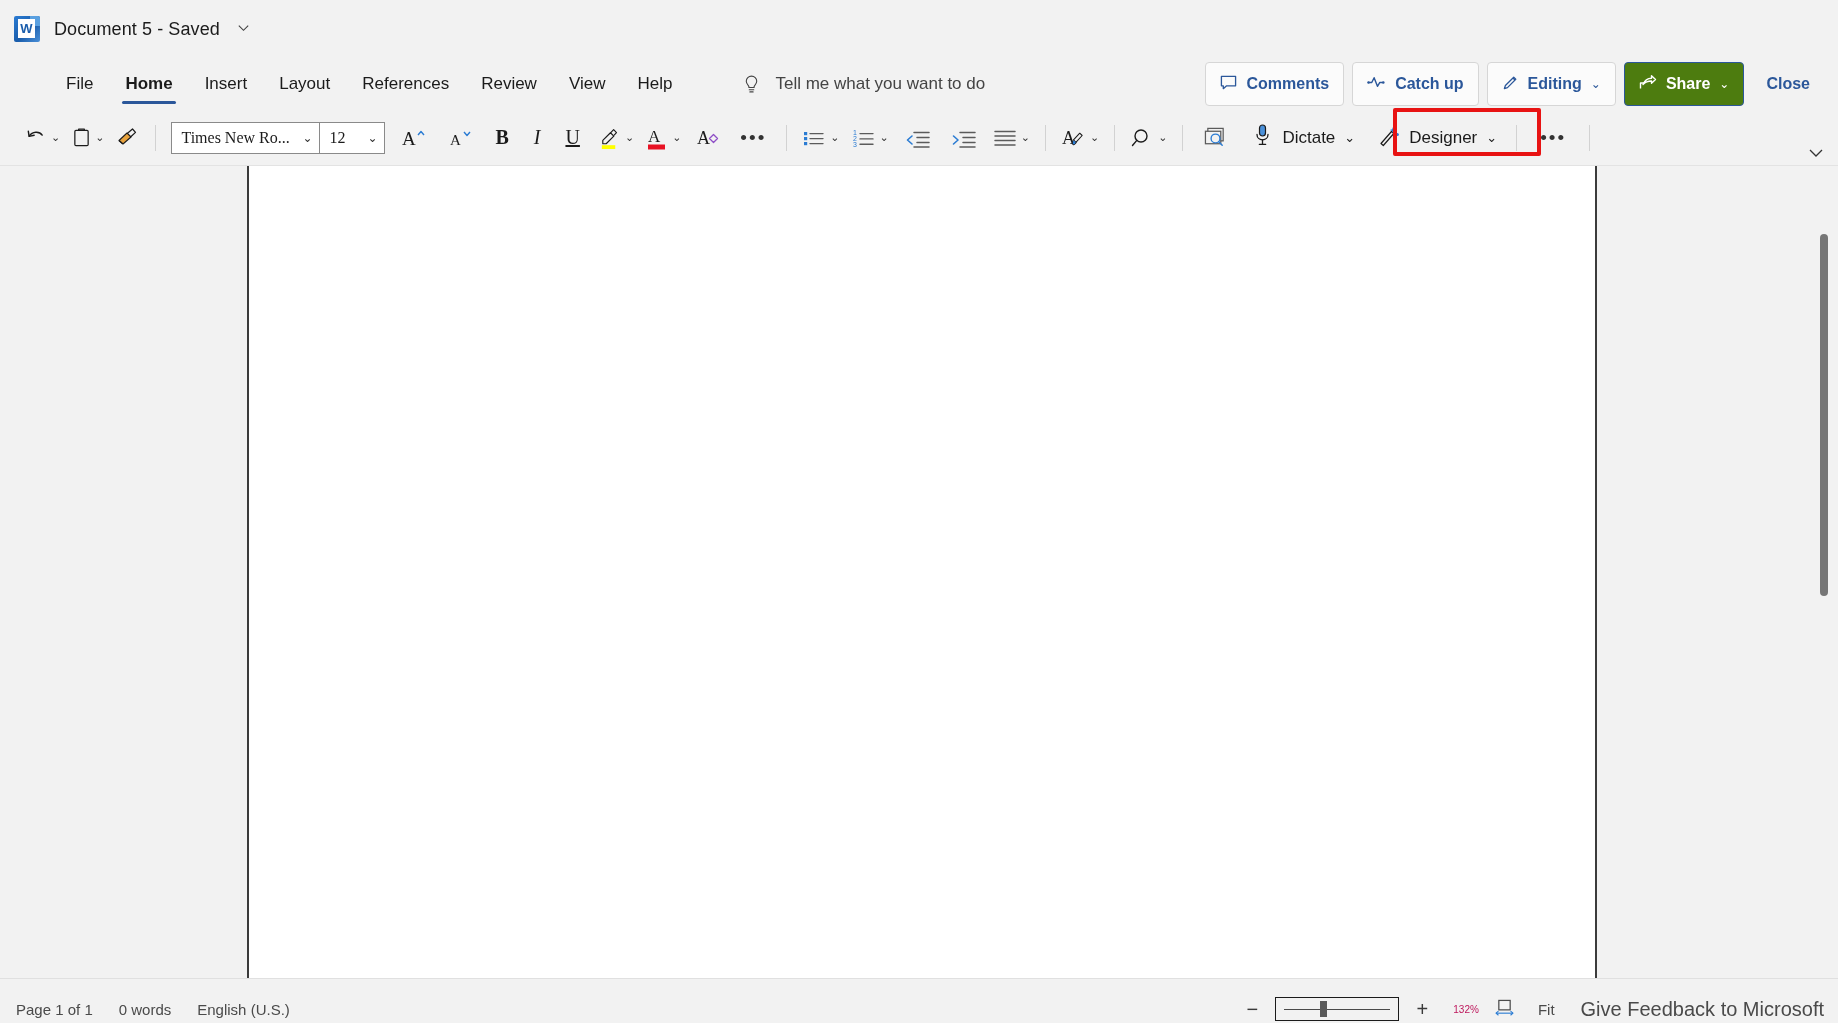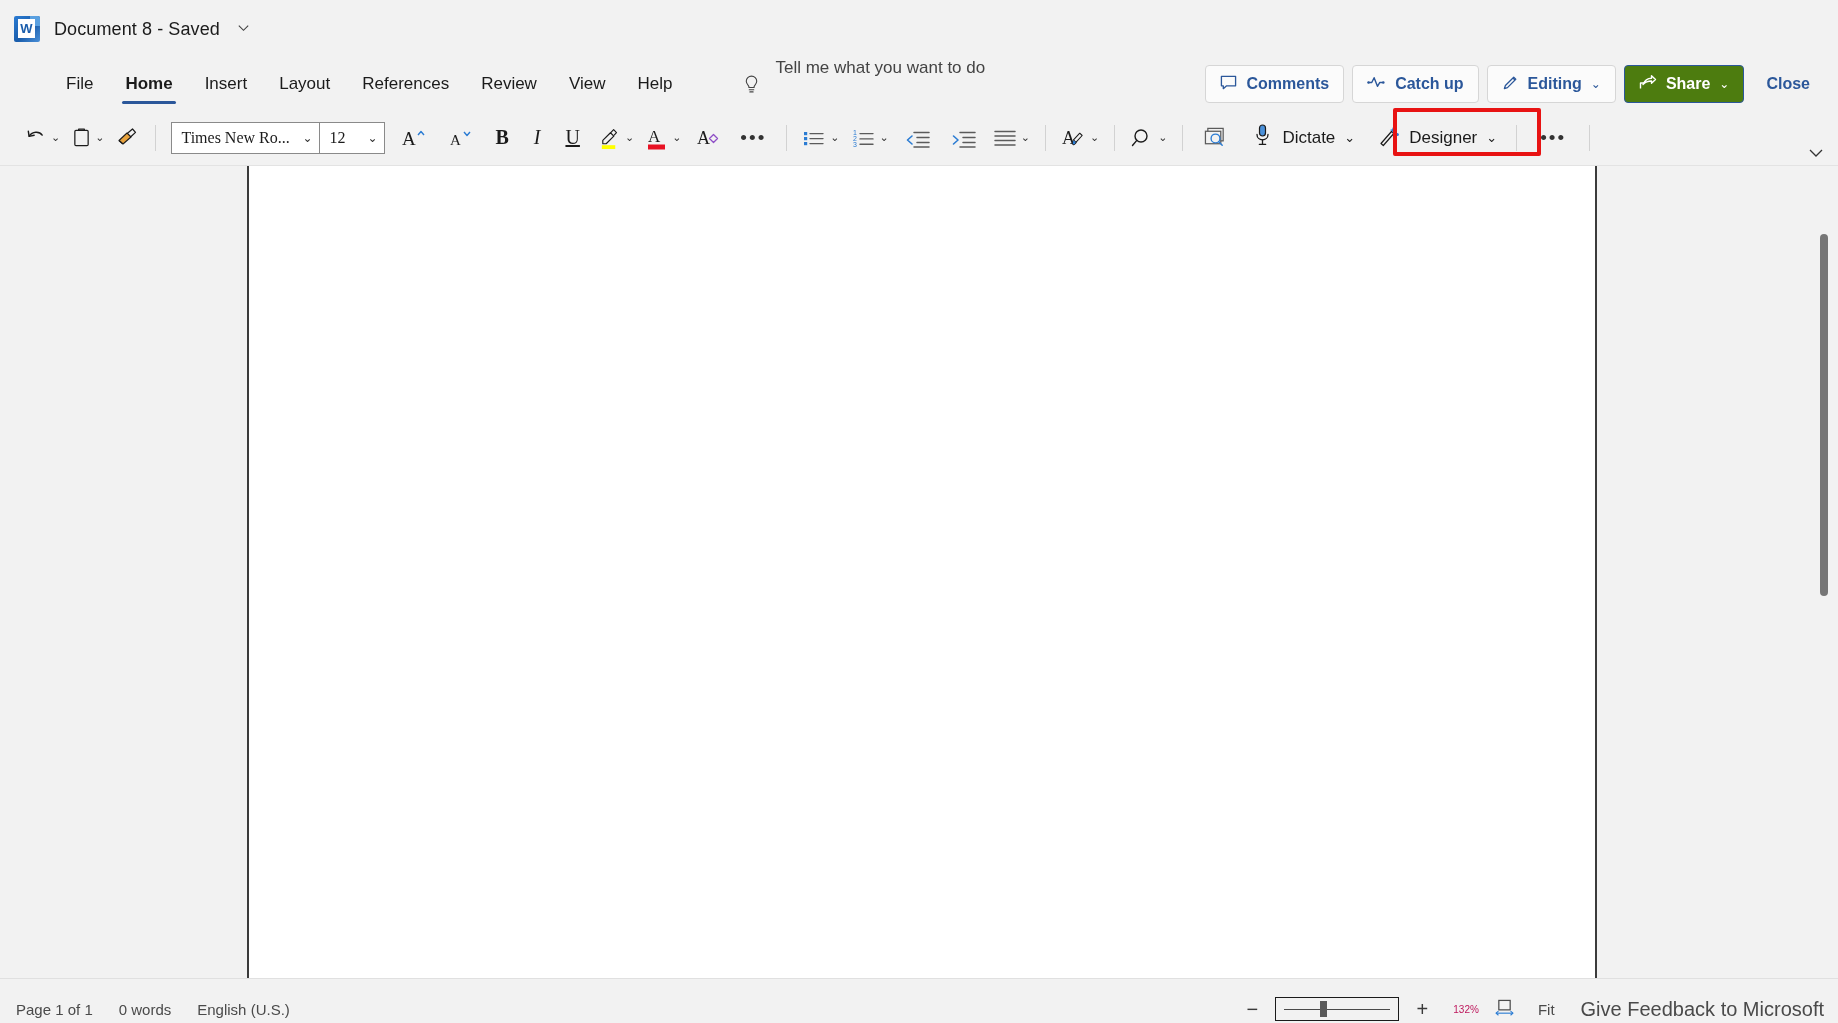--- a/index.html
+++ b/index.html
@@ -101,39 +101,40 @@
     content: "";
     position: absolute;
     left: 13px; right: 13px;
     bottom: 6px;
     height: 3px;
     background: #2b579a;
     border-radius: 2px;
   }
   .tellme {
     display: flex;
+    align-items: center;
     margin-left: 54px;
     cursor: pointer;
     white-space: nowrap;
   }
   .tellme .bulb { margin-right: 14px; display:flex; align-items:center; }
   .tellme-text { font-size: 17px; color: #444; }
 
   .tab-right {
     margin-left: auto;
     display: flex;
     align-items: center;
     padding-right: 14px;
     gap: 8px;
   }
   .cmdbtn {
     display: flex;
     align-items: center;
     gap: 9px;
-    height: 38px;
+    height: 44px;
     padding: 0 14px;
     border: 1px solid #d6d6d6;
     border-radius: 4px;
     background: #fbfbfb;
     color: #2b579a;
     font-size: 16px;
     font-weight: bold;
     cursor: pointer;
     white-space: nowrap;
   }
@@ -380,21 +381,21 @@
 </head>
 <body>
 
 <div class="app">
 
   <div class="titlebar">
     <div class="word-logo">
       <div class="fold"></div>
       <div class="wletter">W</div>
     </div>
-    <div class="doc-title">Document 8  -  Saved</div>
+    <div class="doc-title">Document 5  -  Saved</div>
     <div class="title-chevron">
       <svg width="15" height="15" viewBox="0 0 16 16">
         <path d="M3 6 L8 11 L13 6" fill="none" stroke="#444" stroke-width="1.2"></path>
       </svg>
     </div>
   </div>
 
   <div class="tabrow">
     <div class="tab">
         <span>File</span>

